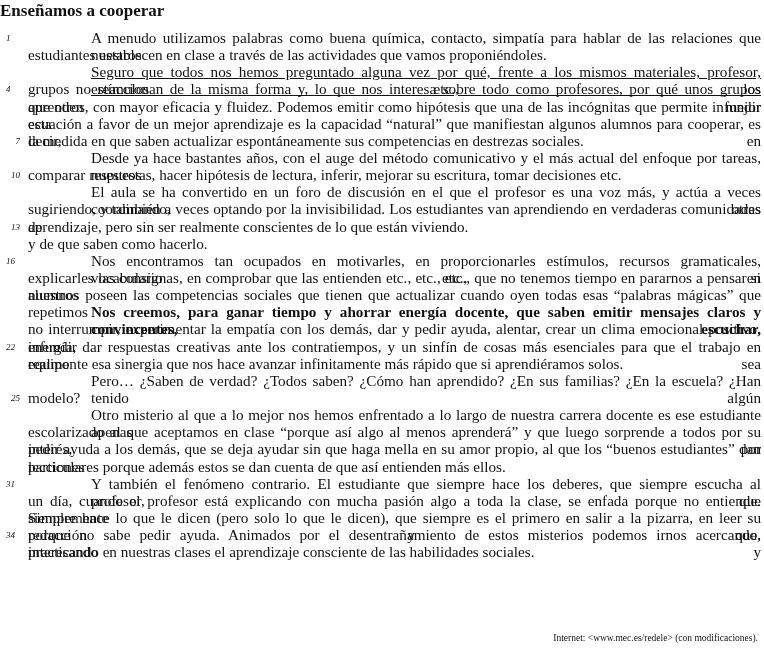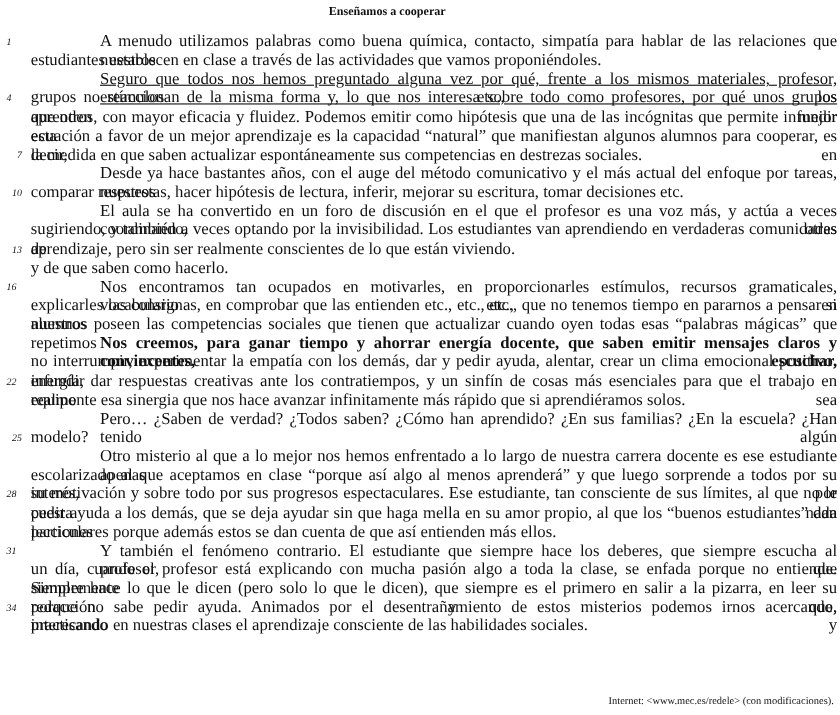--- a/index.html
+++ b/index.html
@@ -1,17 +1,17 @@
 <!DOCTYPE html>
 <html><head>
 <meta charset="utf-8">
 <style>
   html, body { margin: 0; padding: 0; background: #ffffff; }
   body { width: 764px; height: 650px; position: relative; overflow: hidden; font-family: "Liberation Serif", serif; color: #111; }
-  .title { position: absolute; top: 1px; left: 0; width: 704px; text-align: center; font-weight: bold; font-size: 11px; line-height: 20px; }
+  .title { position: absolute; top: 1px; left: 0; width: 704px; font-weight: bold; font-size: 17px; line-height: 20px; }
   .text { position: absolute; top: 29px; left: 28px; width: 733px; }
   .line { height: 17.15px; line-height: 17.15px; font-size: 15.2px; white-space: nowrap; position: relative; }
   .line.justify { text-align: justify; text-align-last: justify; }
   .line.indent { padding-left: 63px; }
   .lnum { position: absolute; left: -22px; width: 14px; font-size: 9px; font-style: italic; text-align: right; top: 1px; }
   .source { position: absolute; top: 632px; right: 6px; font-size: 9.5px; line-height: 12px; }
 </style>
 </head>
 <body>
 
@@ -87,24 +87,20 @@
     <div class="line"><span class="lnum">25</span><span>modelo?</span></div>
     <div class="line indent justify">
       <span class="lnum"></span>
       <span style="display: block; text-align: justify; text-align-last: justify; white-space: normal;">Otro misterio al que a lo mejor nos hemos enfrentado a lo largo de nuestra carrera docente es ese estudiante apenas</span>
     </div>
     <div class="line justify">
       <span class="lnum"></span>
       <span style="display: block; text-align: justify; text-align-last: justify; white-space: normal;">escolarizado al que aceptamos en clase “porque así algo al menos aprenderá” y que luego sorprende a todos por su interés, por</span>
     </div>
     <div class="line justify">
-      <span class="lnum">28</span>
-      <span style="display: block; text-align: justify; text-align-last: justify; white-space: normal;">su motivación y sobre todo por sus progresos espectaculares. Ese estudiante, tan consciente de sus límites, al que no le cuesta nada</span>
-    </div>
-    <div class="line justify">
       <span class="lnum"></span>
       <span style="display: block; text-align: justify; text-align-last: justify; white-space: normal;">pedir ayuda a los demás, que se deja ayudar sin que haga mella en su amor propio, al que los “buenos estudiantes” dan lecciones</span>
     </div>
     <div class="line"><span class="lnum"></span><span>particulares porque además estos se dan cuenta de que así entienden más ellos.</span></div>
     <div class="line indent justify">
       <span class="lnum">31</span>
       <span style="display: block; text-align: justify; text-align-last: justify; white-space: normal;">Y también el fenómeno contrario. El estudiante que siempre hace los deberes, que siempre escucha al profesor, que</span>
     </div>
     <div class="line justify">
       <span class="lnum"></span>

